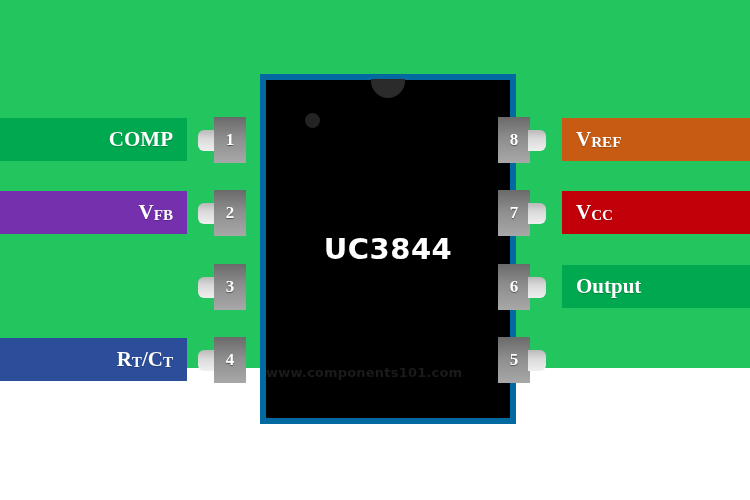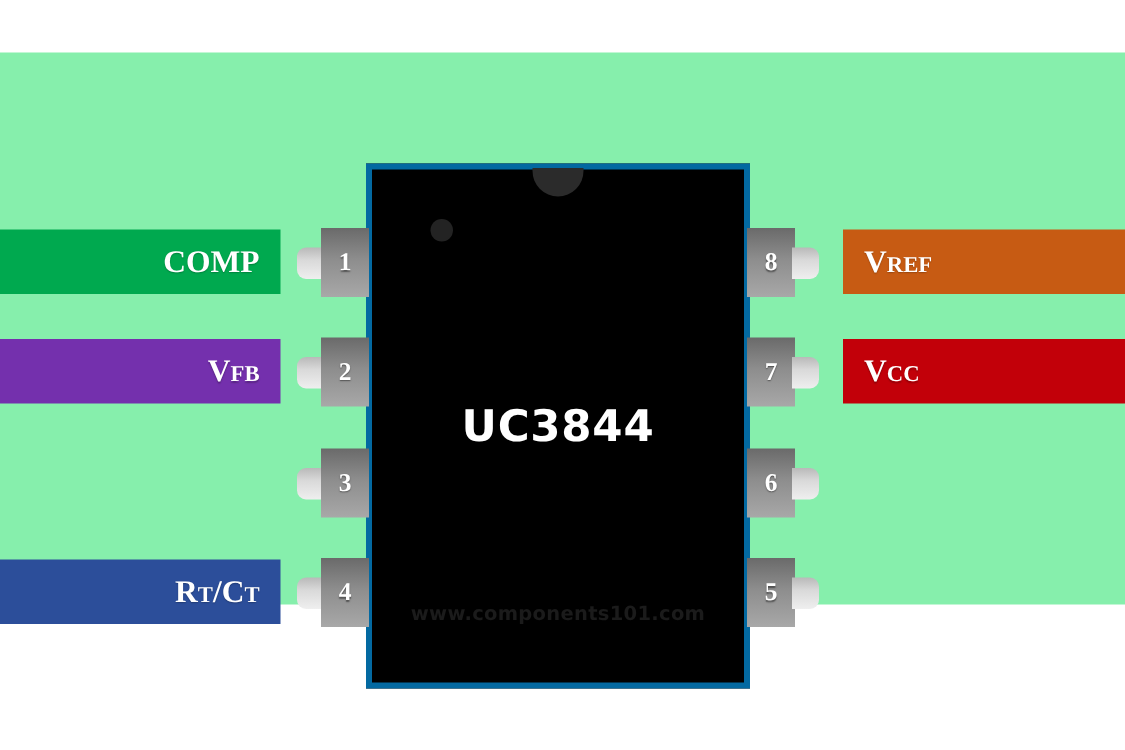--- a/index.html
+++ b/index.html
@@ -10,33 +10,32 @@
     width: 750px;
     height: 500px;
     background: #ffffff;
     font-family: "Liberation Serif", serif;
     overflow: hidden;
   }
   .diagram {
     position: relative;
     width: 750px;
     height: 368px;
-    background: #86efac;
-    margin-top: 35px;
+    background: #22c55e;
   }
 
   
   .chip {
     position: absolute;
-    left: 244px;
+    left: 260px;
     top: 74px;
     width: 256px;
     height: 350px;
     background: #000000;
-    border: 4px solid #0369a1;
+    border: 6px solid #0369a1;
     box-sizing: border-box;
     z-index: 4;
   }
   .chip-notch {
     position: absolute;
     left: 50%;
     top: -1px;
     transform: translateX(-50%);
     width: 34px;
     height: 19px;
@@ -69,21 +68,20 @@
     font-weight: bold;
     font-size: 29px;
     letter-spacing: 0.5px;
     z-index: 6;
   }
   .chip-watermark {
     position: absolute;
     left: 0;
     bottom: 38px;
     width: 100%;
-    text-align: center;
     color: #1b1b1b;
     font-family: "DejaVu Sans", sans-serif;
     font-weight: bold;
     font-size: 13px;
     letter-spacing: 0.2px;
     z-index: 6;
   }
 
   
   .pin {
@@ -240,15 +238,18 @@
   <div class="label right" style="top:118px; background:#c75b13;">
     <span>V</span>
       <sub>REF</sub>
   </div>
 
   <div class="label right" style="top:191px; background:#c20009;">
     <span>V</span>
       <sub>CC</sub>
   </div>
 
+  <div class="label right" style="top:265px; background:#00a94f;">
+    <span>Output</span>
+  </div>
 
 
 </div>
 
 </body></html>

